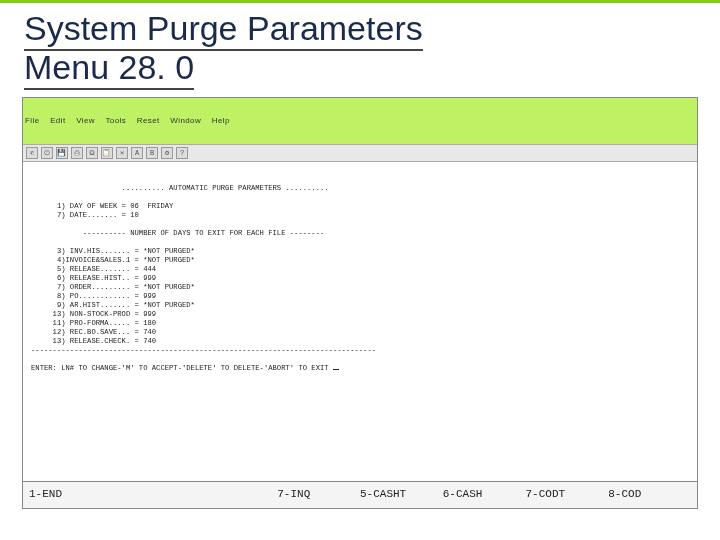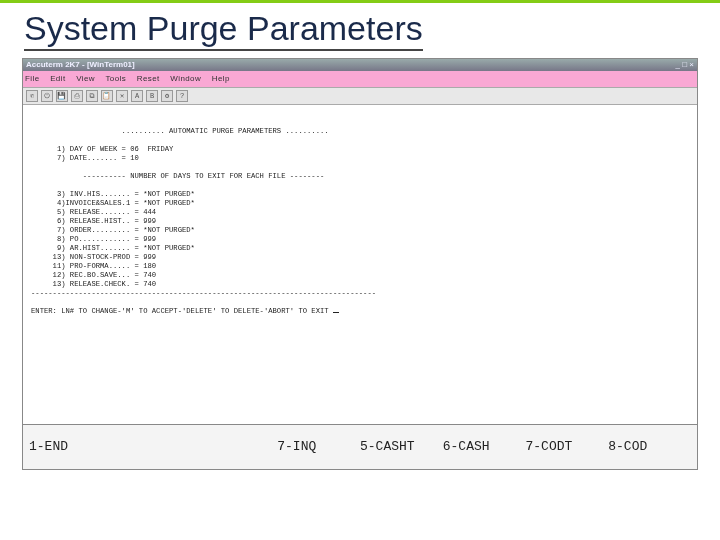--- a/index.html
+++ b/index.html
@@ -39,25 +39,25 @@
     color: #eef;
     font-size: 8px;
     padding: 1px 3px;
     font-family: Tahoma, sans-serif;
     display: flex;
     justify-content: space-between;
     align-items: center;
   }
   .win-titlebar .title { font-weight: bold; }
   .win-menubar {
-    background: #f9a8d4;
+    background: #bef264;
     border-bottom: 1px solid #aaa;
     font-size: 8px;
     font-family: Tahoma, sans-serif;
-    padding: 3px 2px;
+    padding: 18px 2px;
     letter-spacing: 0.4px;
     color: #333;
   }
   .win-menubar span { margin-right: 8px; cursor: default; }
   .win-toolbar {
     background: #e8e8e8;
     border-bottom: 1px solid #aaa;
     padding: 2px 3px;
     display: flex;
     gap: 3px;
@@ -76,42 +76,39 @@
     background: #fff;
     padding: 4px 8px;
     white-space: pre;
     overflow: hidden;
   }
   .sep { width: 100%; }
   .prompt-line { margin-top: 16px; }
   .cursor { border-bottom: 1.5px solid #222; display:inline-block; width:6px; }
   .fkeys {
     border-top: 1px solid #888;
-    padding: 14px 6px;
+    padding: 6px 6px;
     display: flex;
     justify-content: space-between;
     font-family: "Courier New", monospace;
-    font-size: 13px;
+    font-size: 11px;
   }
   .fkeys span { flex: 1; }
 </style>
 </head>
 <body>
 
 <div class="slide-title">
   <span class="underline">
     <span>System Purge Parameters</span><br>
+    <span>Menu 28. 0</span>
   </span>
 </div>
 
 <div class="term-window">
-  <div class="win-titlebar">
-    <span class="title">Accuterm 2K7 - [WinTerm01]</span>
-    <span>_ □ ×</span>
-  </div>
   <div class="win-menubar">
     <span>File</span>
     <span>Edit</span>
     <span>View</span>
     <span>Tools</span>
     <span>Reset</span>
     <span>Window</span>
     <span>Help</span>
   </div>
   <div class="win-toolbar">

